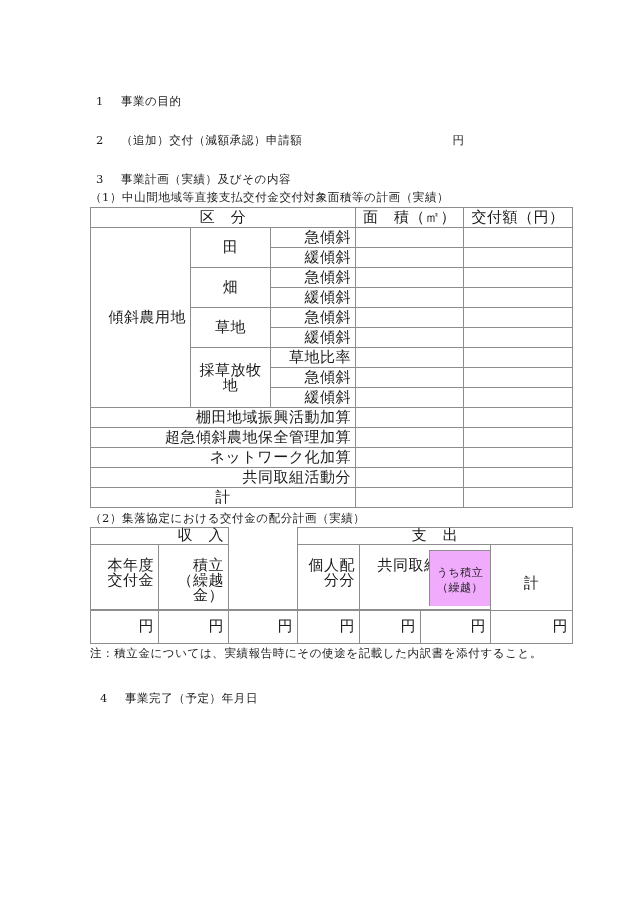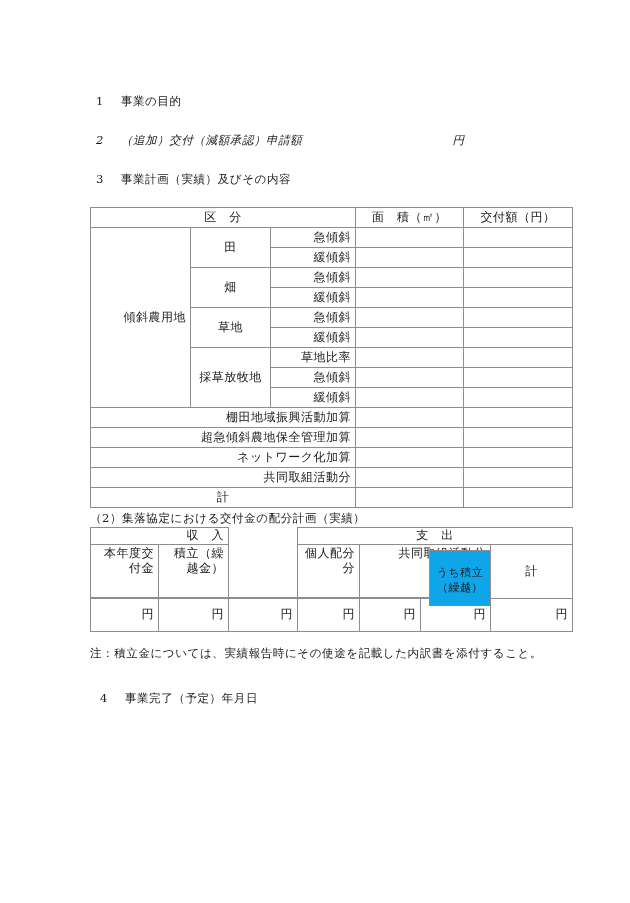--- a/index.html
+++ b/index.html
@@ -28,33 +28,33 @@
     font-size: 11.5px;
     line-height: 15px;
     white-space: nowrap;
     letter-spacing: 0.6px;
   }
   .num { display: inline-block; }
   .gap-lg { display: inline-block; width: 17px; }
   .gap-yen { display: inline-block; width: 150px; }
 
   #h-1      { left: 76px;  top: 94px;  }
-  #h-2      { left: 76px;  top: 133px; font-style: italic; }
+  #h-2      { left: 76px;  top: 133px; }
   #h-3      { left: 76px;  top: 172px; }
   #h-3-1    { left: 70px;  top: 190px; }
   #h-3-2    { left: 70px;  top: 511px; }
   #h-note   { left: 70px;  top: 646px; }
   #h-4      { left: 80px;  top: 691px; }
 
   
   table.doc {
     position: absolute;
     border-collapse: collapse;
     table-layout: fixed;
-    font-size: 12px;
+    font-size: 15px;
     letter-spacing: 0.5px;
     border-radius: 7px;
   }
   table.doc td {
     border: 1px solid #8d8d8d;
     padding: 0 4px;
     vertical-align: middle;
     line-height: 15px;
     font-weight: normal;
   }
@@ -72,34 +72,35 @@
   #table-area td { height: 19px; }
 
   
   #table-alloc {
     left: 70px;
     top: 527px;
     width: 482px;
     font-family: Liberation Mono, monospace;
   }
   #table-alloc td.hdr     { height: 16px; }
-  #table-alloc td.lbl     { height: 50px; vertical-align: top; padding-top: 2px; }
+  #table-alloc td.lbl     { height: 50px; vertical-align: top; padding-top: 14px; }
   #table-alloc td.val     { height: 32px; }
 </style>
 </head>
 <body>
 
 <div class="page">
 
   <div class="hline" id="h-1"><span class="num">1</span><span class="gap-lg"></span><span>事業の目的</span></div>
 
   <div class="hline" id="h-2"><span class="num">2</span><span class="gap-lg"></span><span>（追加）交付（減額承認）申請額</span><span class="gap-yen"></span><span>円</span></div>
 
   <div class="hline" id="h-3"><span class="num">3</span><span class="gap-lg"></span><span>事業計画（実績）及びその内容</span></div>
 
+  <div class="hline" id="h-3-1">（1）中山間地域等直接支払交付金交付対象面積等の計画（実績）</div>
 
   <table class="doc" id="table-area">
     <colgroup>
       <col style="width:100px">
       <col style="width:80px">
       <col style="width:85px">
       <col style="width:108px">
       <col style="width:109px">
     </colgroup>
     <tbody>
@@ -235,21 +236,21 @@
         <td class="val yen">円</td>
         <td class="val yen">円</td>
         <td class="val yen">円</td>
         <td class="val yen">円</td>
         <td class="val yen">円</td>
       </tr>
     </tbody>
   </table>
 
   <div id="alloc-overlay">
-      <div style="position: absolute; left: 409px; top: 550px; width: 61px; height: 56px; border-left: 1px solid rgb(141, 141, 141); border-top: 1px solid rgb(141, 141, 141); box-sizing: border-box; font-size: 11px; line-height: 15px; text-align: center; letter-spacing: 0.5px; padding-top: 14px; background: #0ea5e9;">
+      <div style="position: absolute; left: 409px; top: 550px; width: 61px; height: 56px; border-left: 1px solid rgb(141, 141, 141); border-top: 1px solid rgb(141, 141, 141); box-sizing: border-box; font-size: 11px; line-height: 15px; text-align: center; letter-spacing: 0.5px; padding-top: 14px; background: #f0abfc;">
         <div>うち積立</div>
         <div>（繰越）</div>
       </div>
     </div>
 
   <div class="hline" id="h-note">注：積立金については、実績報告時にその使途を記載した内訳書を添付すること。</div>
 
   <div class="hline" id="h-4"><span class="num">4</span><span class="gap-lg"></span><span>事業完了（予定）年月日</span></div>
 
 </div>

